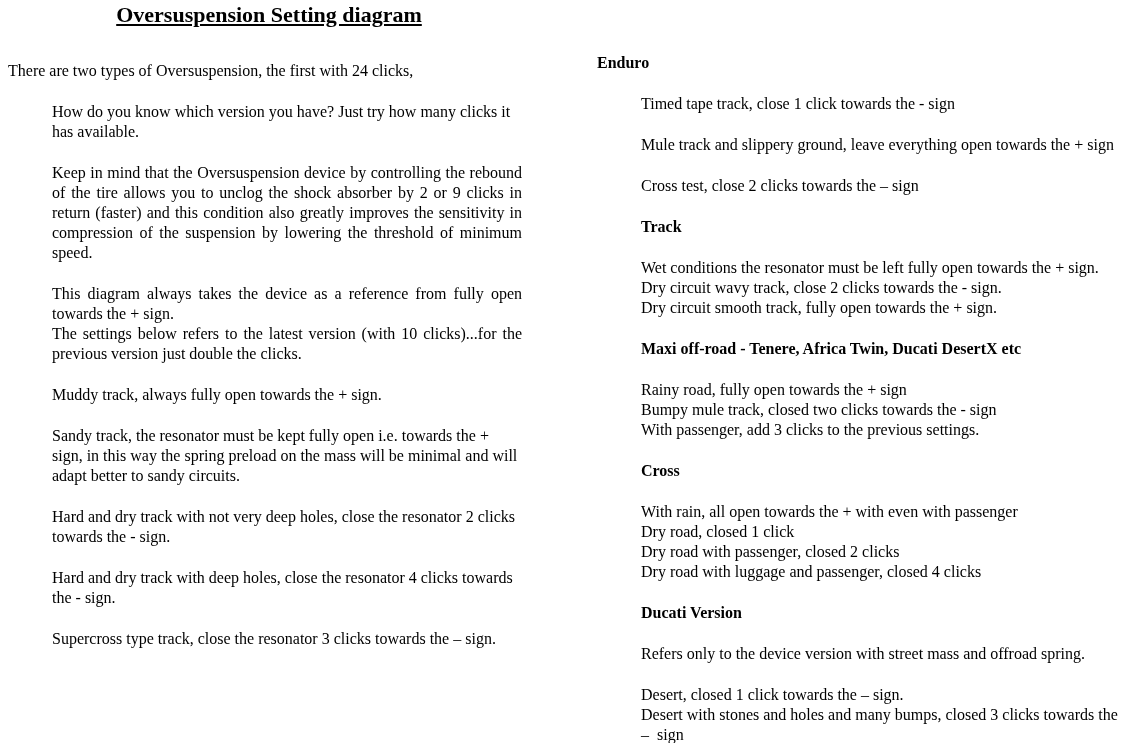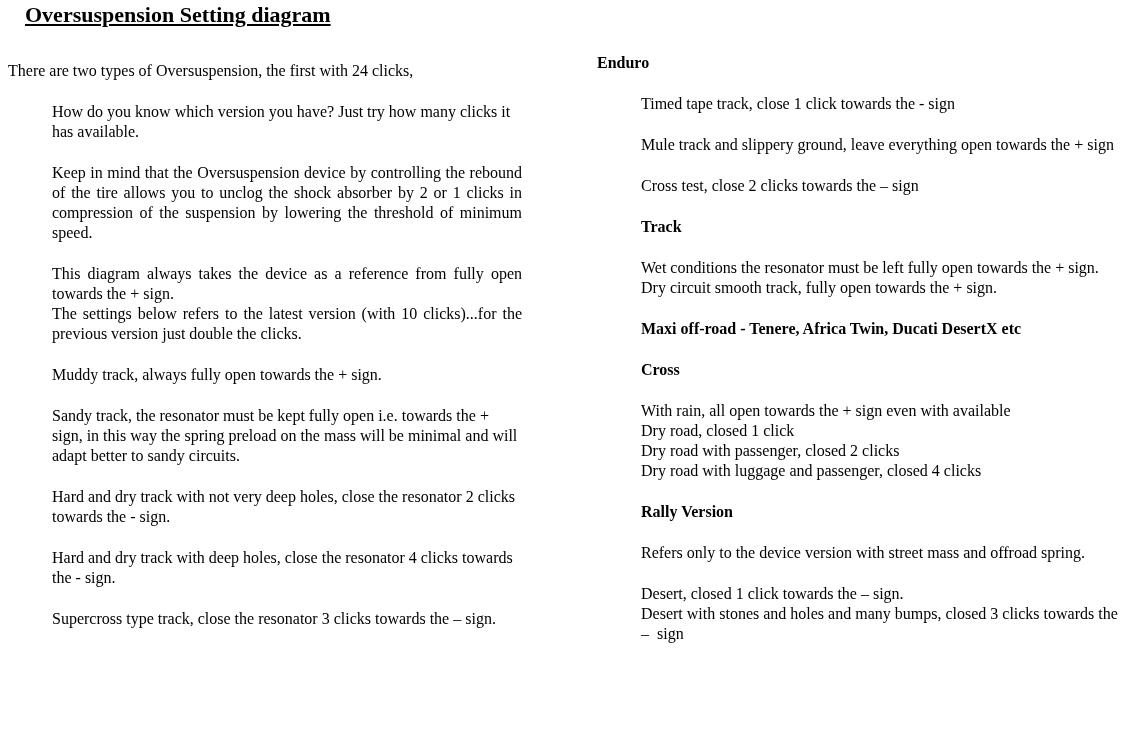--- a/index.html
+++ b/index.html
@@ -10,23 +10,24 @@
   body {
     position: relative;
     width: 1131px;
     height: 743px;
     overflow: hidden;
     font-family: "Liberation Serif", serif;
     color: #000000;
   }
   .doc-title {
     position: absolute;
-    left: 25px;
+    left: 12px;
     top: 2px;
     width: 514px;
+    text-align: center;
     font-size: 22px;
     font-weight: bold;
     text-decoration: underline;
     white-space: nowrap;
   }
   .col {
     position: absolute;
     font-size: 16px;
     line-height: 20px;
   }
@@ -64,21 +65,22 @@
 <div class="col col-left">
     <div class="block para">
       <span class="line">There are two types of Oversuspension, the first with 24 clicks,</span>
     </div>
     <div class="block para">
       <span class="line">How do you know which version you have? Just try how many clicks it</span>
       <span class="line">has available.</span>
     </div>
     <div class="block para">
       <span class="line j">Keep in mind that the Oversuspension device by controlling the rebound</span>
-      <span class="line j">of the tire allows you to unclog the shock absorber by 2 or 1 clicks in</span>
+      <span class="line j">of the tire allows you to unclog the shock absorber by 2 or 9 clicks in</span>
+      <span class="line j">return (faster) and this condition also greatly improves the sensitivity in</span>
       <span class="line j">compression of the suspension by lowering the threshold of minimum</span>
       <span class="line">speed.</span>
     </div>
     <div class="block para">
       <span class="line j">This diagram always takes the device as a reference from fully open</span>
       <span class="line">towards the + sign.</span>
       <span class="line j">The settings below refers to the latest version (with 10 clicks)...for the</span>
       <span class="line">previous version just double the clicks.</span>
     </div>
     <div class="block para">
@@ -109,31 +111,37 @@
     </div>
     <div class="block para">
       <span class="line">Mule track and slippery ground, leave everything open towards the + sign</span>
     </div>
     <div class="block para">
       <span class="line">Cross test, close 2 clicks towards the – sign</span>
     </div>
     <div class="block heading">Track</div>
     <div class="block para">
       <span class="line">Wet conditions the resonator must be left fully open towards the + sign.</span>
+      <span class="line">Dry circuit wavy track, close 2 clicks towards the - sign.</span>
       <span class="line">Dry circuit smooth track, fully open towards the + sign.</span>
     </div>
     <div class="block heading">Maxi off-road - Tenere, Africa Twin, Ducati DesertX etc</div>
+    <div class="block para">
+      <span class="line">Rainy road, fully open towards the + sign</span>
+      <span class="line">Bumpy mule track, closed two clicks towards the - sign</span>
+      <span class="line">With passenger, add 3 clicks to the previous settings.</span>
+    </div>
     <div class="block heading">Cross</div>
     <div class="block para">
-      <span class="line">With rain, all open towards the + sign even with available</span>
+      <span class="line">With rain, all open towards the + with even with passenger</span>
       <span class="line">Dry road, closed 1 click</span>
       <span class="line">Dry road with passenger, closed 2 clicks</span>
       <span class="line">Dry road with luggage and passenger, closed 4 clicks</span>
     </div>
-    <div class="block heading">Rally Version</div>
+    <div class="block heading">Ducati Version</div>
     <div class="block para">
       <span class="line">Refers only to the device version with street mass and offroad spring.</span>
     </div>
     <div class="block para">
       <span class="line">Desert, closed 1 click towards the – sign.</span>
       <span class="line">Desert with stones and holes and many bumps, closed 3 clicks towards the</span>
       <span class="line">–&nbsp; sign</span>
     </div>
   </div>
 

